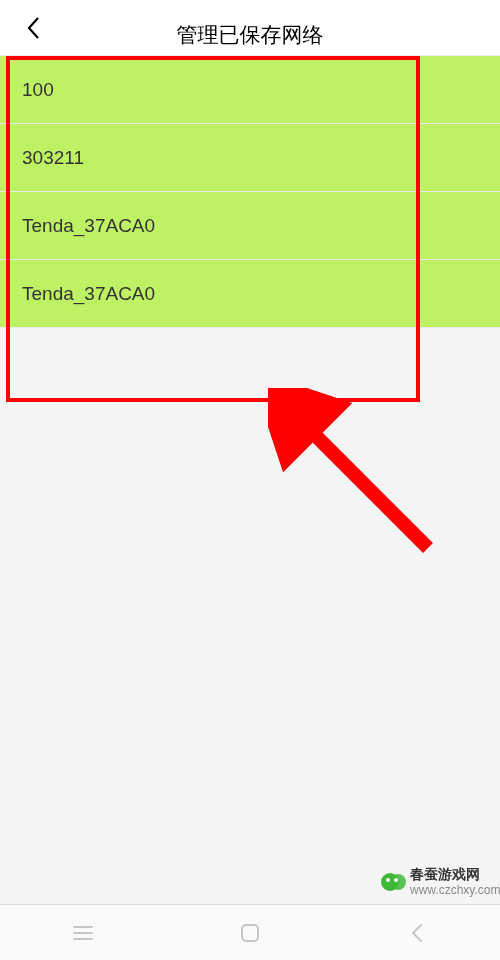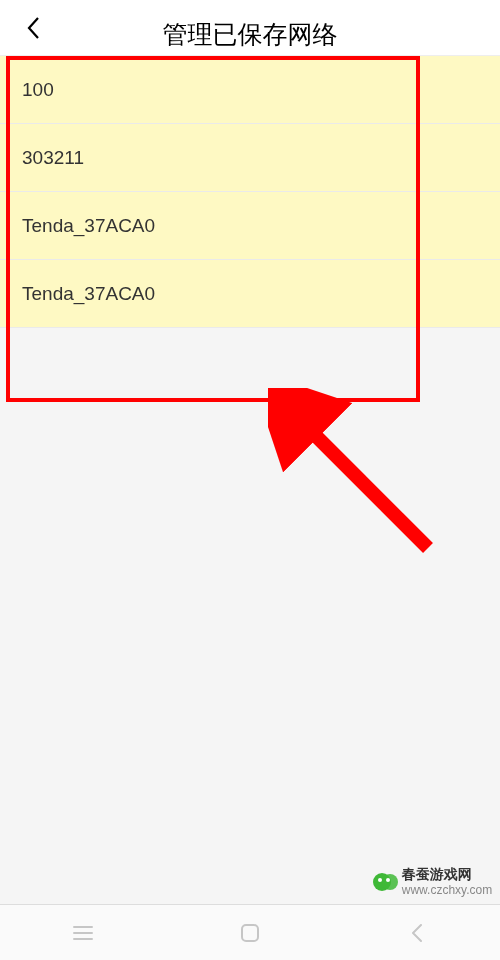--- a/index.html
+++ b/index.html
@@ -35,27 +35,27 @@
       justify-content: center;
       cursor: pointer;
     }
     .back-btn svg {
       width: 14px;
       height: 24px;
     }
     .title {
       width: 100%;
       text-align: center;
-      font-size: 25px;
+      font-size: 21px;
       color: #000;
       font-weight: 500;
       margin-top: 14px;
     }
     .list-container {
-      background: #fef9c3;
+      background: #bef264;
     }
     .list-item {
       height: 68px;
       display: flex;
       align-items: center;
       padding-left: 22px;
       border-bottom: 1px solid #eaeaea;
       font-size: 19px;
       color: #333;
       cursor: pointer;
@@ -94,27 +94,26 @@
       height: 40px;
       display: flex;
       align-items: center;
       justify-content: center;
       cursor: pointer;
       opacity: 0.45;
     }
     .watermark {
       position: absolute;
       bottom: 48px;
-      right: 8px;
+      right: 0;
       width: 120px;
       height: 60px;
       display: flex;
       align-items: center;
       pointer-events: none;
-      justify-content: center;
     }
     .watermark-logo {
       width: 26px;
       height: 26px;
       flex-shrink: 0;
     }
     .watermark-text {
       margin-left: 4px;
       font-size: 13px;
       color: #555;

